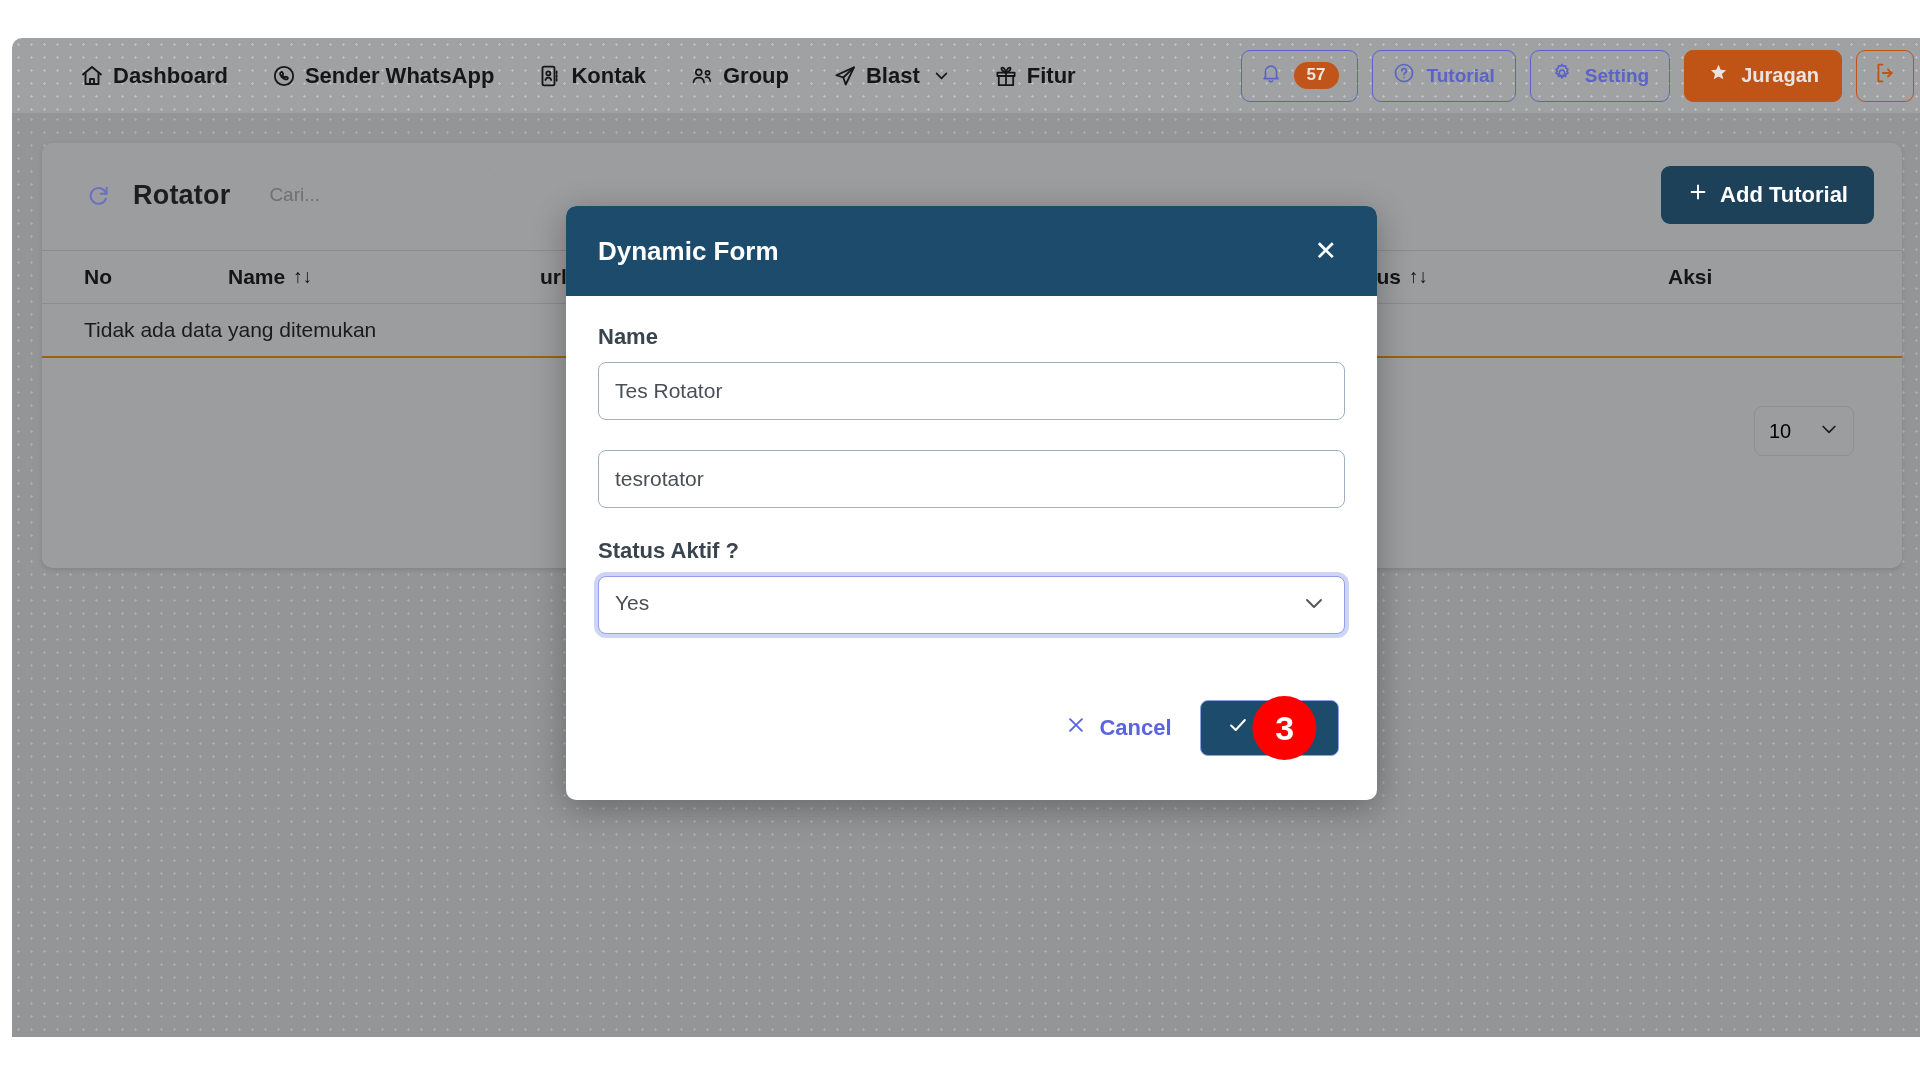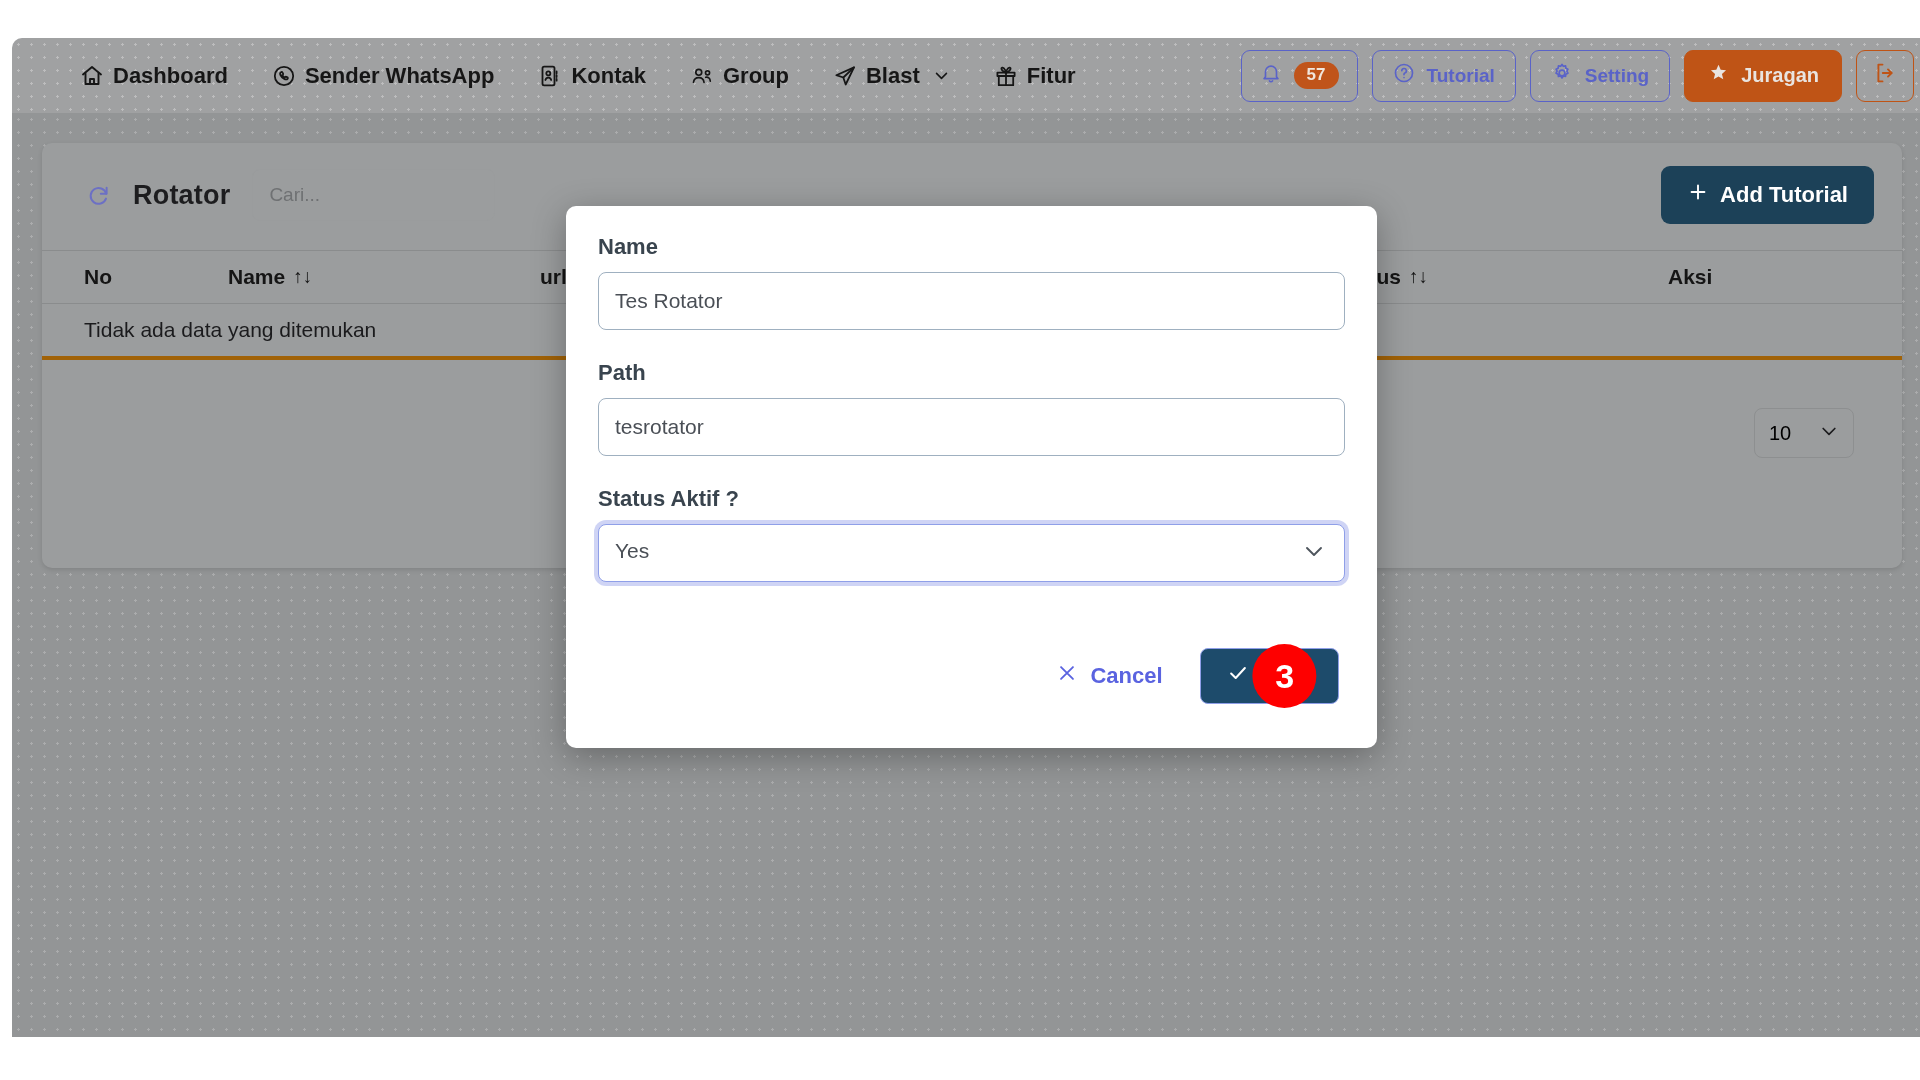--- a/index.html
+++ b/index.html
@@ -99,21 +99,21 @@
     padding: 0 42px; font-size: 21px; font-weight: 700; color: #151515;
   }
   .th { display: flex; align-items: center; gap: 8px; }
   .th .sort { font-size: 19px; font-weight: 400; }
   .c-no    { width: 150px; }
   .c-name  { width: 325px; }
   .c-url   { width: 830px; }
   .c-stat  { width: 345px; }
   .c-aksi  { width: 200px; }
 
-  .empty-row { padding: 14px 42px; font-size: 21px; color: #1b1b1d; border-bottom: 4px solid #a16207; }
+  .empty-row { padding: 14px 42px; font-size: 21px; color: #1b1b1d; border-bottom: 2px solid #a16207; }
 
   .table-foot { display: flex; justify-content: flex-end; padding: 48px 48px 0 0; }
   .per-page {
     width: 100px; height: 50px; border: 1px solid #8d8f90; border-radius: 8px;
     display: flex; align-items: center; justify-content: space-between;
     padding: 0 14px; font-size: 20px; color: #000000; cursor: pointer;
   }
 
   
   #modal {
@@ -141,21 +141,21 @@
   }
   .field-select {
     width: 100%; height: 58px; border: 1.5px solid #8f9fe8; border-radius: 8px;
     padding: 0 18px 4px 16px; display: flex; align-items: center; justify-content: space-between;
     font-size: 21px; color: #4a4f56; background: #fff; cursor: pointer;
     box-shadow: 0 0 0 4px rgba(140,152,232,.42);
   }
   .select-caret { color: #4e555d; display: inline-flex; }
 
   .modal-foot {
-    display: flex; align-items: center; justify-content: flex-end; gap: 27px;
+    display: flex; align-items: center; justify-content: flex-end; gap: 18px;
     padding: 36px 38px 44px 38px;
   }
   .btn-cancel {
     display: flex; align-items: center; gap: 12px; background: none; border: none;
     color: #5a63e0; font-size: 22px; font-weight: 700; cursor: pointer;
     font-family: inherit; padding: 8px 10px;
   }
   .btn-save {
     position: relative;
     display: flex; align-items: center; gap: 12px;
@@ -362,32 +362,35 @@
               </svg>
           </span>
         </div>
       </div>
 
     </div>
   </div>
 
   <div id="modal">
 
+    <div class="modal-head">
+      <span class="modal-title">Dynamic Form</span>
+      <span class="modal-close">✕</span>
+    </div>
 
     <div class="modal-body">
 
       <div class="field">
         <div class="field-label">Name</div>
         <div class="field-input">
           <span>Tes Rotator</span>
         </div>
       </div>
 
       <div class="field">
-        <div class="field-label">Path</div>
         <div class="field-input">
           <span>tesrotator</span>
         </div>
       </div>
 
       <div class="field">
         <div class="field-label">Status Aktif ?</div>
         <div class="field-select">
           <span>Yes</span>
           <span class="select-caret">

